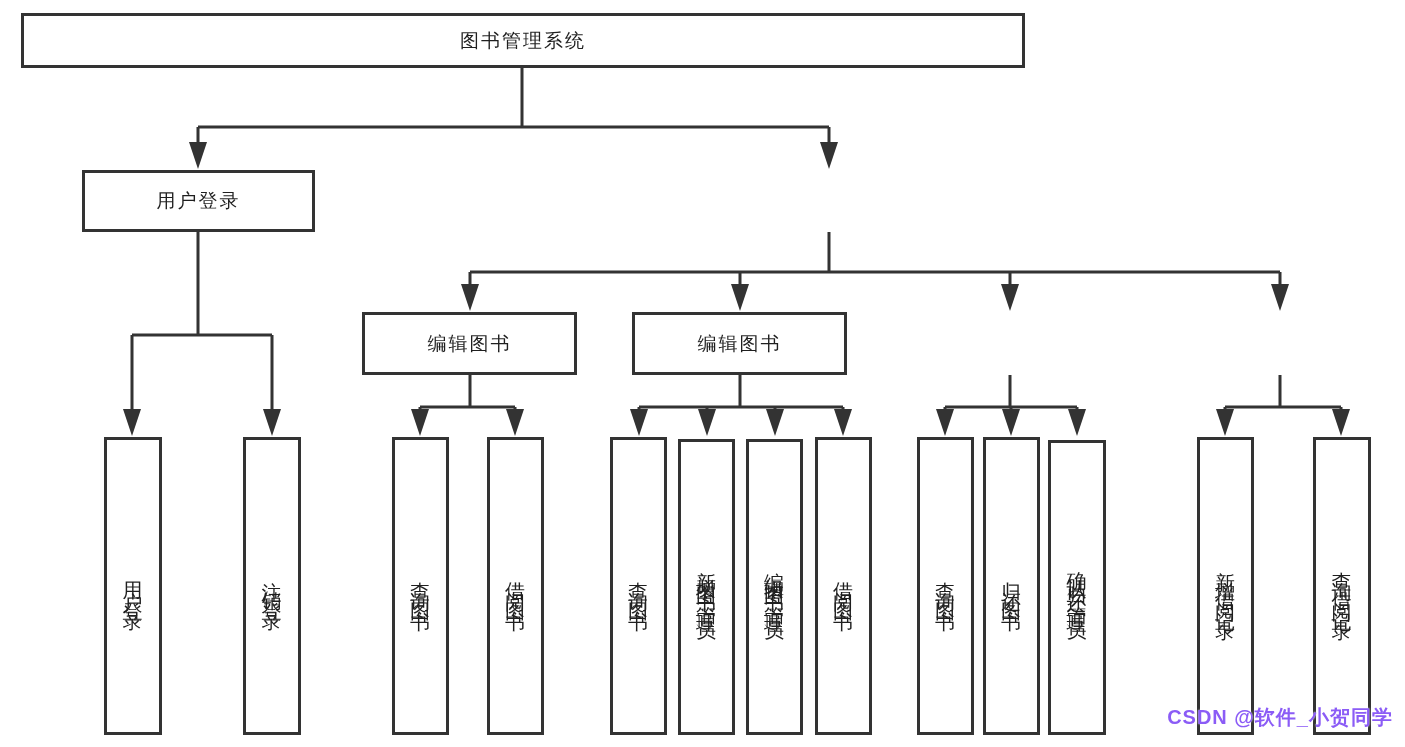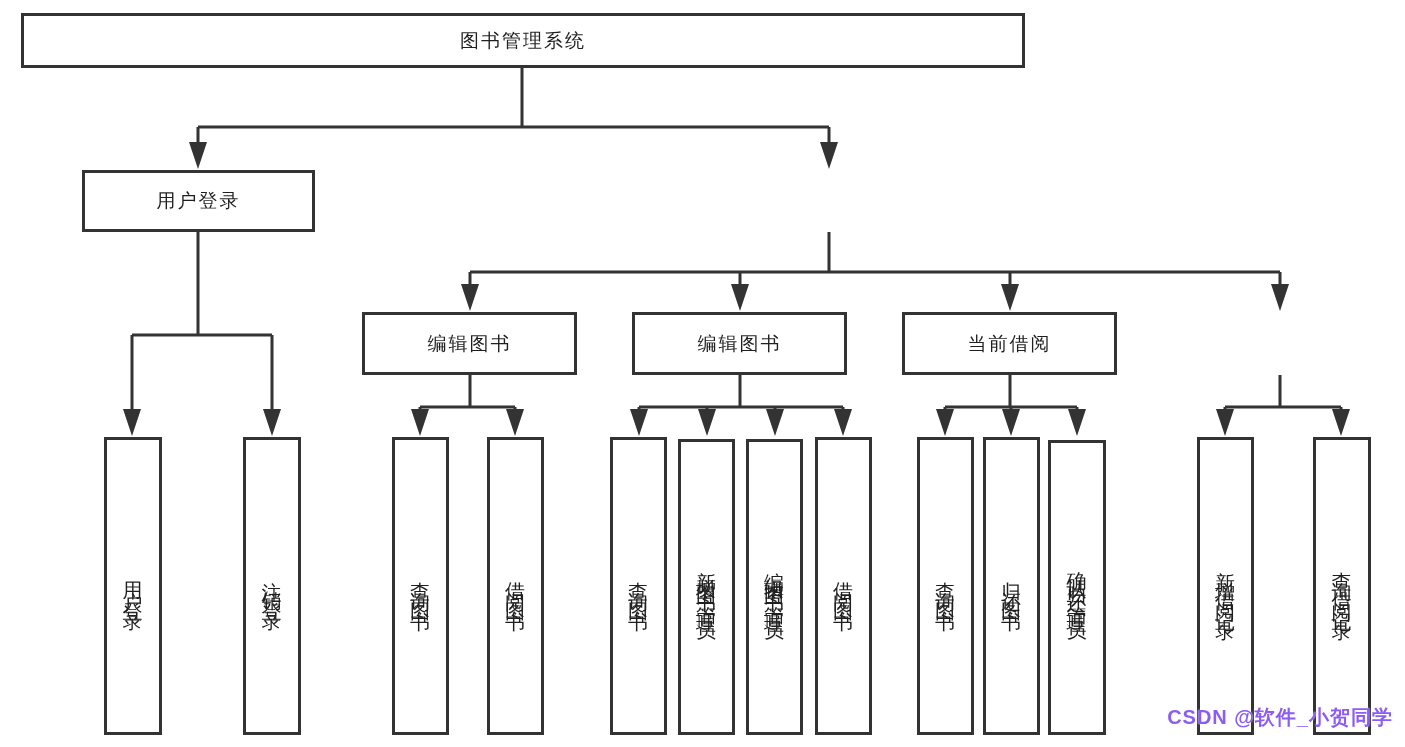--- a/index.html
+++ b/index.html
@@ -75,23 +75,20 @@
   <div class="box hbox" style="left:82px;top:170px;width:233px;height:62px">
     <span>用户登录</span>
   </div>
 
   <div class="box hbox" style="left:362px;top:312px;width:215px;height:63px">
     <span>编辑图书</span>
   </div>
   <div class="box hbox" style="left:632px;top:312px;width:215px;height:63px">
     <span>编辑图书</span>
   </div>
-  <div class="box hbox" style="left:902px;top:312px;width:215px;height:63px">
-    <span>当前借阅</span>
-  </div>
 
   <div class="box vbox" style="left:104px;top:437px;width:58px;height:298px">
     <span>用户登录</span>
   </div>
   <div class="box vbox" style="left:243px;top:437px;width:58px;height:298px">
     <span>注销登录</span>
   </div>
 
   <div class="box vbox" style="left:392px;top:437px;width:57px;height:298px">
     <span>查询图书</span>

